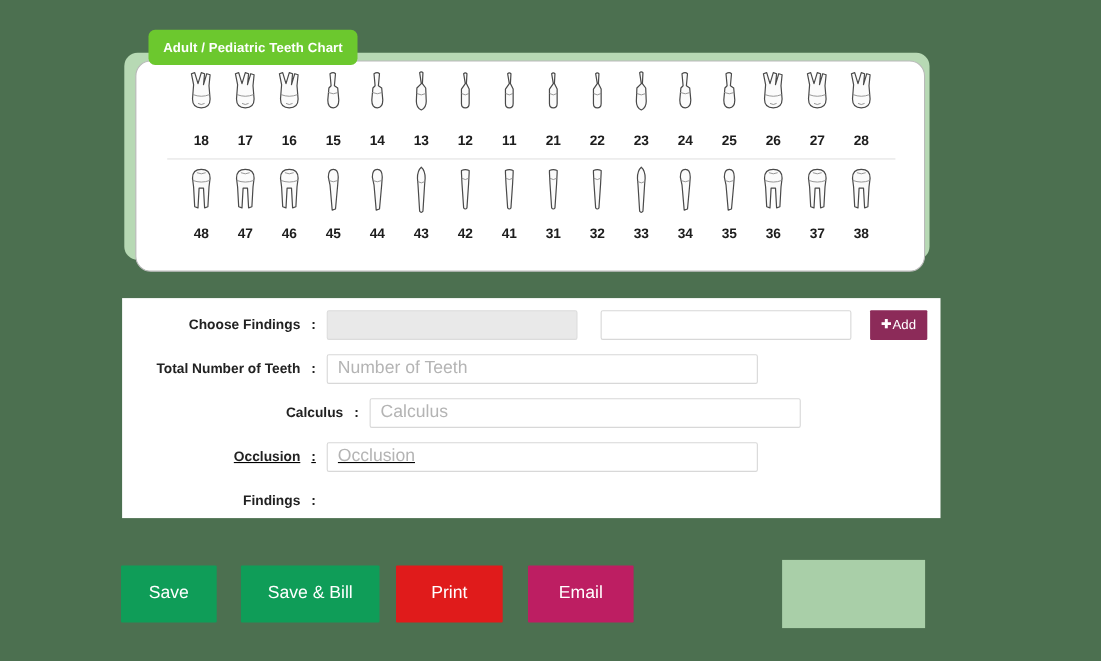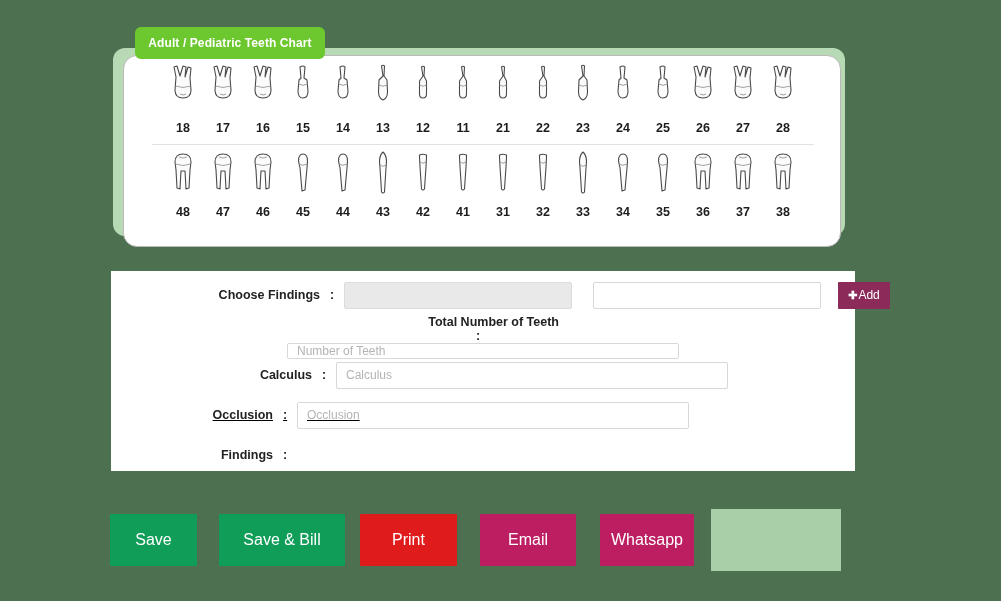--- a/index.html
+++ b/index.html
@@ -138,21 +138,21 @@
     font-size: 12.5px;
     font-weight: bold;
     color: #222222;
     text-align: left;
   }
   .field {
     height: 27px;
     border: 1px solid #d8d8d8;
     border-radius: 2px;
     background: #ffffff;
-    font-size: 12px;
+    font-size: 16px;
     color: #555;
     padding: 0 9px;
     box-sizing: border-box;
     font-family: "Liberation Sans", sans-serif;
     outline: none;
   }
   .field::placeholder { color: #b4b4b4; }
   .field.wide { width: 392px; }
   .field.half  { width: 228px; }
   .field.disabled {
@@ -524,32 +524,32 @@
             </svg>
           </div>
           <div class="tooth-num">38</div>
         </div>
       </div>
   </div>
 </div>
 
 <div id="form-panel">
 
-  <div class="form-row" style="top:4px;padding-left:47px;">
+  <div class="form-row" style="top:4px;">
     <span class="form-label">Choose Findings</span>
     <span class="colon">:</span>
     <input class="field half disabled" type="text" disabled="" placeholder="" style="">
     <input class="field half" type="text" style="margin-left: 21px;" placeholder="">
     <button class="add-button" style="margin-left:17px;">
       <span class="plus">✚</span>
       <span>Add</span>
     </button>
   </div>
 
-  <div class="form-row" style="top:44px;flex-direction:column;">
+  <div class="form-row" style="top:44px;">
     <span class="form-label">Total Number of Teeth</span>
     <span class="colon">:</span>
     <input class="field wide" type="text" placeholder="Number of Teeth" style="">
   </div>
 
   <div class="form-row" style="top:84px;padding-left:39px;">
     <span class="form-label">Calculus</span>
     <span class="colon">:</span>
     <input class="field wide" type="text" placeholder="Calculus" style="">
   </div>
@@ -565,15 +565,14 @@
     <span class="colon">:</span>
   </div>
 </div>
 
 <div class="dash-highlight"></div>
 <div id="action-bar">
   <button class="action-btn" style="left: 110px; top: 9px; width: 87px; background: rgb(15, 157, 88);">Save</button>
   <button class="action-btn" style="left: 219px; top: 9px; width: 126px; background: rgb(15, 157, 88);">Save  &amp; Bill</button>
   <button class="action-btn" style="left: 360px; top: 9px; width: 97px; background: rgb(224, 27, 27);">Print</button>
   <button class="action-btn" style="left: 480px; top: 9px; width: 96px; background: rgb(189, 30, 98);">Email</button>
-  <button class="action-btn" style="left: 600px; top: 9px; width: 94px; background: rgb(189, 30, 98);">Whatsapp</button>
   <button class="action-btn" style="left: 715px; top: 9px; width: 122px; background: rgb(247, 197, 29);">Dashboard</button>
 </div>
 
 </body></html>

